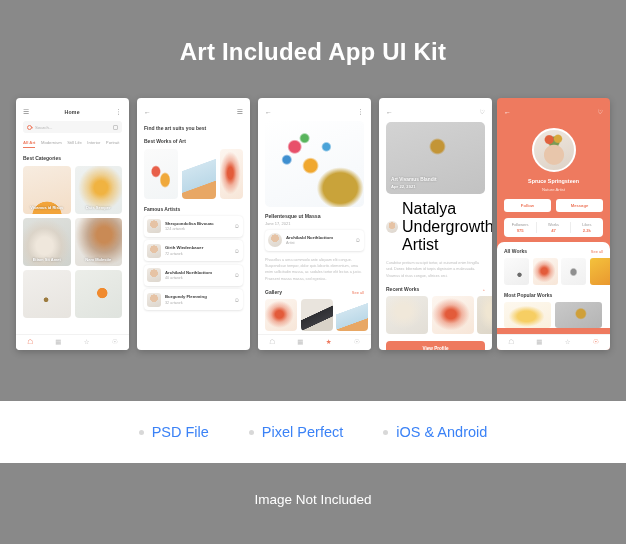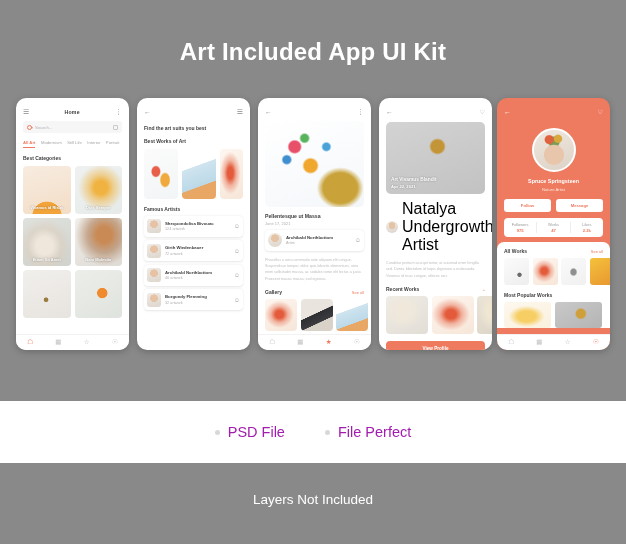--- a/index.html
+++ b/index.html
@@ -16,21 +16,21 @@
   .kit-title {
     position: absolute; top: 38px; left: 0; width: 626px;
     text-align: center; color: #ffffff;
     font-size: 24px; font-weight: bold; letter-spacing: .2px;
   }
 
   
   .phones { position: absolute; top: 98px; left: 0; width: 626px; height: 254px; }
   .phone {
     position: absolute; top: 0; width: 113px; height: 252px;
-    background: #ffffff; border-radius: 10px;
+    background: #ffffff; border-radius: 4px;
     box-shadow: 0 2px 7px rgba(0,0,0,.22);
     overflow: hidden;
   }
   .phone.p1 { left: 16px; }
   .phone.p2 { left: 137px; }
   .phone.p3 { left: 258px; }
   .phone.p4 { left: 379px; }
   .phone.p5 { left: 497px; width: 113px; background: #ee7a5f; }
 
   .screen { position: relative; width: 100%; height: 100%; padding: 7px 7px 0 7px; }
@@ -169,21 +169,21 @@
   .bnav .ni { font-size: 6.5px; color: #c2c2c2; line-height: 1; }
   .bnav .ni.on { color: #ee7a5f; }
 
   
   .features {
     position: absolute; left: 0; top: 401px; width: 626px; height: 62px;
     background: #ffffff; display: flex; align-items: center; justify-content: center; gap: 40px;
   }
   .feat { display: flex; align-items: center; gap: 8px; }
   .feat .dot { width: 5px; height: 5px; border-radius: 50%; background: #d8d8d8; flex: none; }
-  .feat .ft { font-size: 14.5px; color: #a21caf; }
+  .feat .ft { font-size: 14.5px; color: #3b82f6; }
 
   .notice {
     position: absolute; left: 0; top: 492px; width: 626px; text-align: center;
     color: #ffffff; font-size: 13.5px;
   }
 </style>
 </head>
 <body>
 
 <div id="stage">
@@ -476,19 +476,23 @@
 
   </div>
 
   <div class="features">
     <div class="feat">
       <span class="dot"></span>
       <span class="ft">PSD File</span>
     </div>
     <div class="feat">
       <span class="dot"></span>
-      <span class="ft">File Perfect</span>
+      <span class="ft">Pixel Perfect</span>
+    </div>
+    <div class="feat">
+      <span class="dot"></span>
+      <span class="ft">iOS &amp; Android</span>
     </div>
   </div>
 
-  <div class="notice">Layers Not Included</div>
+  <div class="notice">Image Not Included</div>
 
 </div>
 
 </body></html>

